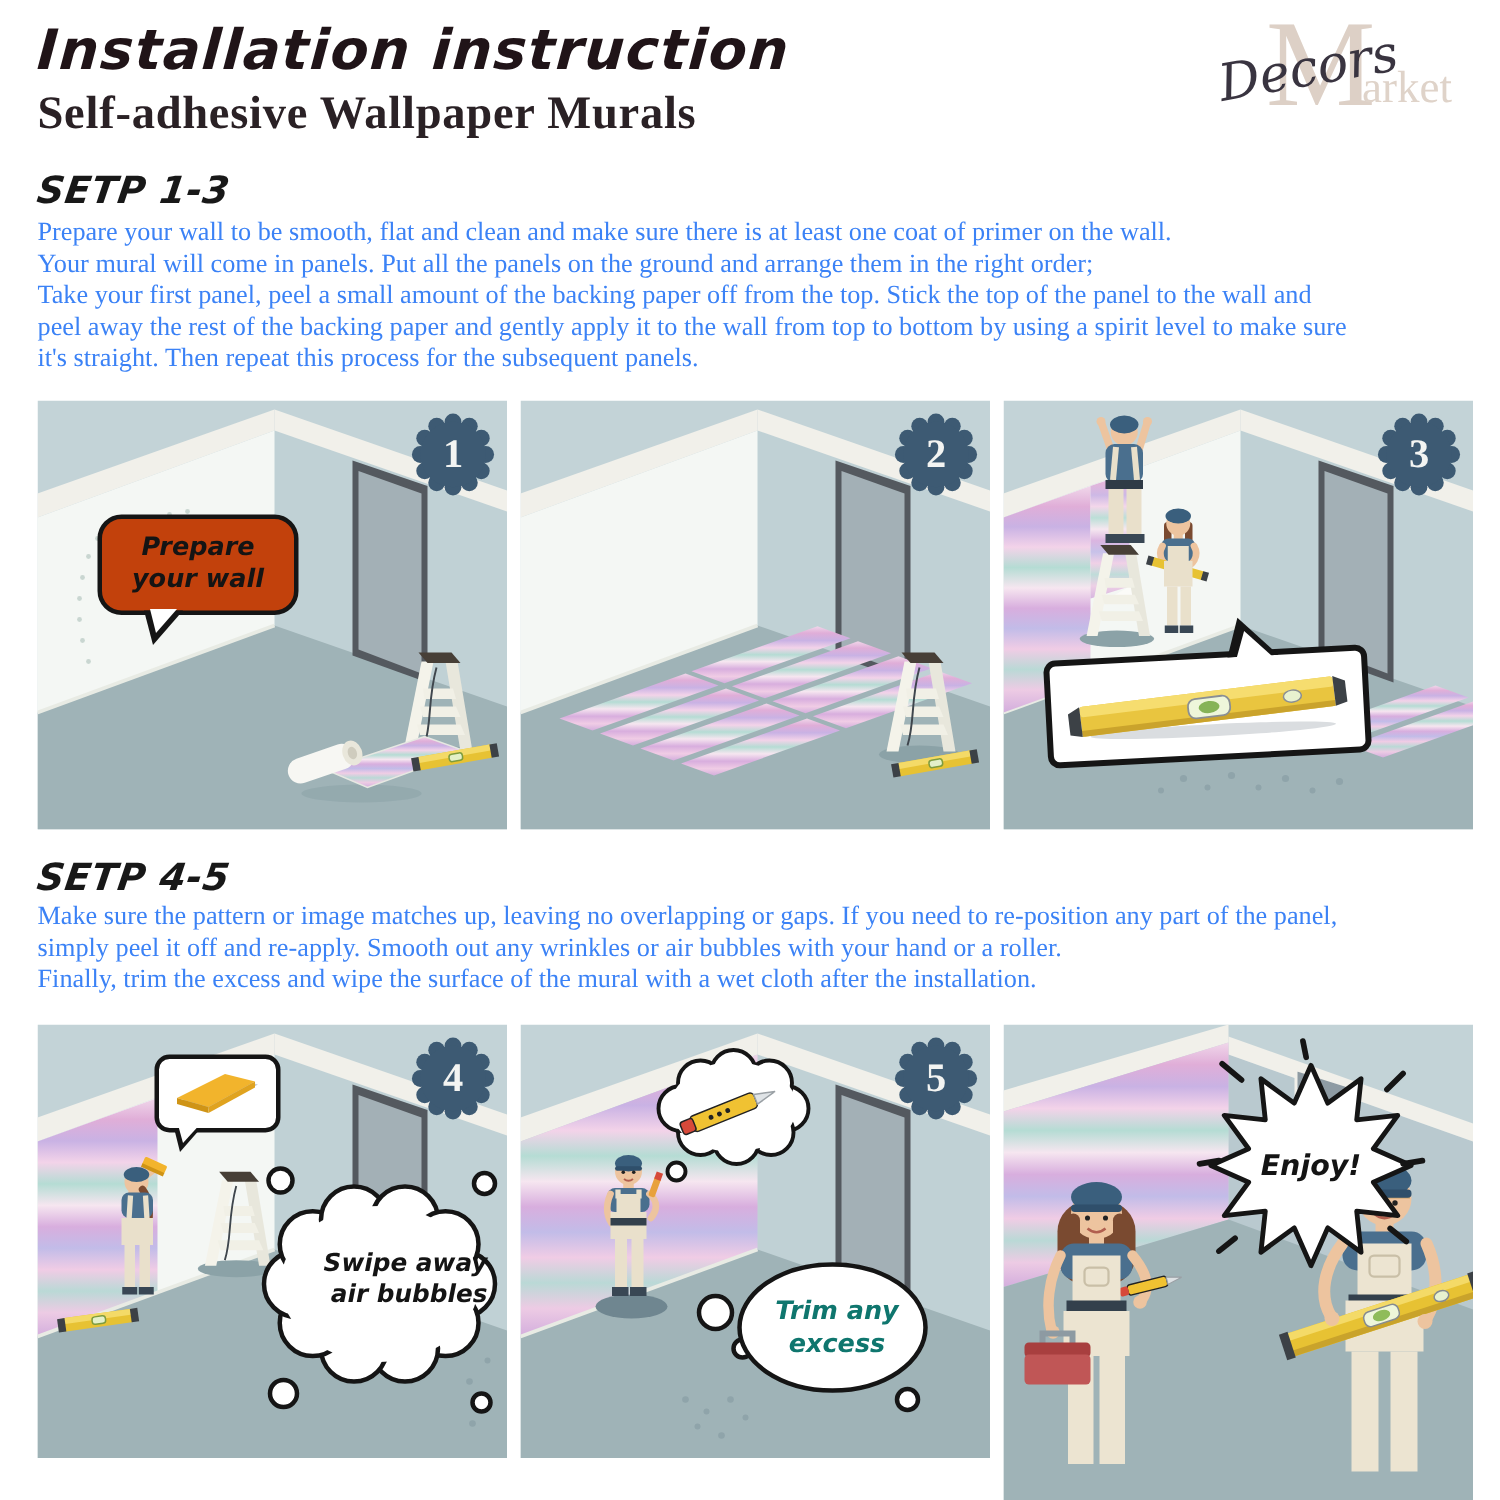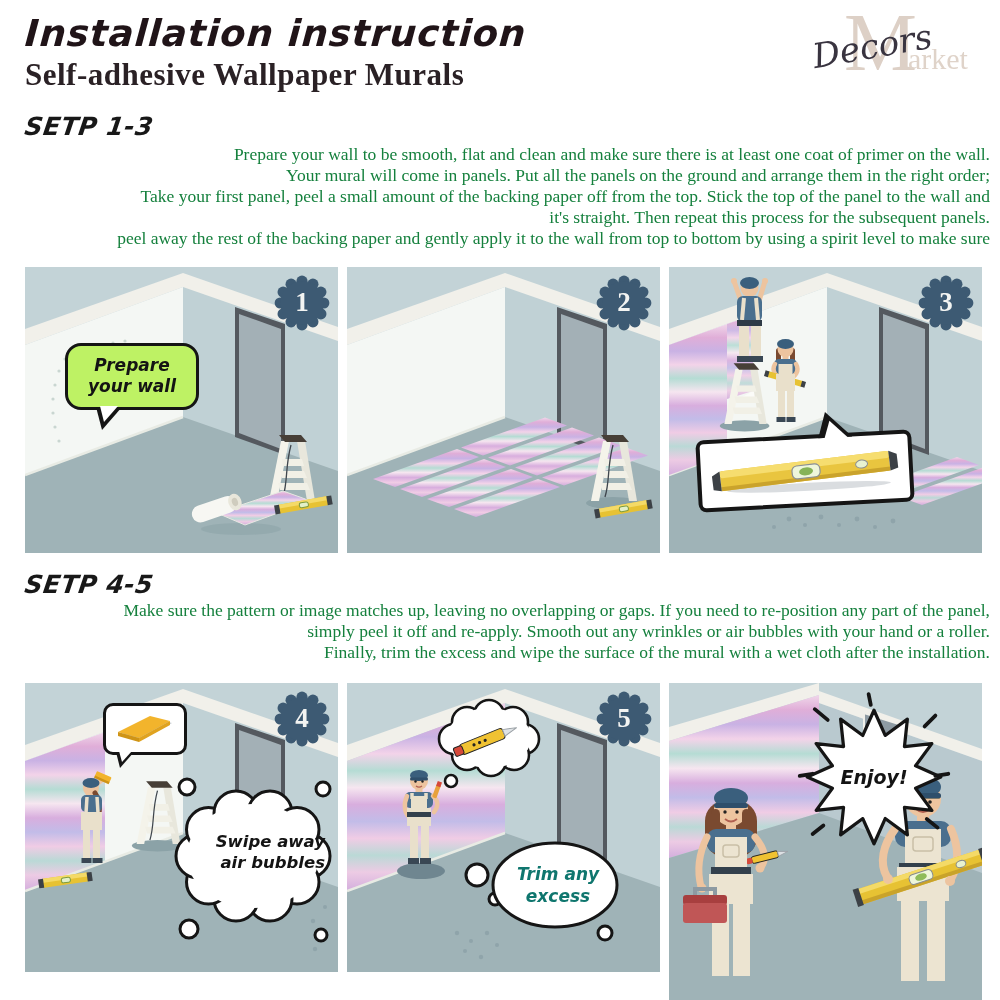--- a/index.html
+++ b/index.html
@@ -10,29 +10,29 @@
   .subtitle{position:absolute;left:25px;top:57px;font-weight:700;font-size:31px;
             font-family:"Liberation Serif",serif;color:#2a2125;margin:0;letter-spacing:.5px;}
   .logo{position:absolute;right:18px;top:8px;width:170px;height:84px;}
   .logo-m{position:absolute;left:32px;top:-12px;font:400 82px "Liberation Serif",serif;color:#ddd0c6;}
   .logo-script{position:absolute;left:0px;top:18px;font:italic 400 34px "DejaVu Serif",serif;
                color:#393440;transform:rotate(-10deg);}
   .logo-rest{position:absolute;left:96px;top:34px;font:400 30px "Liberation Serif",serif;color:#dfd3c9;}
   .step-heading{position:absolute;left:25px;font:italic 900 25px "DejaVu Sans",sans-serif;
                 color:#181818;transform:skewX(-8deg);margin:0;letter-spacing:.5px;}
   .para{position:absolute;left:25px;width:965px;}
-  .para div{font-size:17.5px;line-height:21px;font-family:"Liberation Serif",serif;color:#15803d;text-align:right;}
+  .para div{font-size:17.5px;line-height:21px;font-family:"Liberation Serif",serif;color:#3b82f6;}
   .row{position:absolute;left:25px;display:flex;gap:9px;}
   .panel{position:relative;width:313px;height:286px;overflow:visible;}
   .panel > svg.scene{position:absolute;left:0;top:0;}
   .badge{position:absolute;top:8px;right:8px;width:56px;height:56px;}
   .badge svg{position:absolute;inset:0;}
   .badge-num{position:absolute;inset:0;display:flex;align-items:center;justify-content:center;
              color:#f3f4f2;font:700 27px "Liberation Serif",serif;padding-bottom:2px;}
-  .bubble{position:absolute;background:#bef264;border:3px solid #151515;border-radius:16px;
+  .bubble{position:absolute;background:#c2410c;border:3px solid #151515;border-radius:16px;
           padding:9px 10px;text-align:center;z-index:5;
           font:italic 700 17px/1.25 "DejaVu Sans",sans-serif;color:#141414;}
   .bubble span{display:block;white-space:nowrap;}
   .b-tail{position:absolute;width:0;height:0;border-style:solid;}
   
   .t1o{bottom:-23px;left:28px;border-width:23px 20px 0 6px;border-color:#151515 transparent transparent transparent;}
   .t1i{bottom:-15px;left:32px;border-width:16px 14px 0 4px;border-color:#fff transparent transparent transparent;}
   
   .t2o{top:-23px;left:26px;border-width:0 20px 23px 6px;border-color:transparent transparent #151515 transparent;}
   .t2i{top:-15px;left:30px;border-width:0 14px 16px 4px;border-color:transparent transparent #fff transparent;}
@@ -73,22 +73,22 @@
     <span class="logo-m">M</span>
     <span class="logo-rest">arket</span>
     <span class="logo-script">Decors</span>
   </div>
 
   <h3 class="step-heading" style="top:112px">SETP 1-3</h3>
   <div class="para" style="top:144px">
     <div>Prepare your wall to be smooth, flat and clean and make sure there is at least one coat of primer on the wall.</div>
     <div>Your mural will come in panels. Put all the panels on the ground and arrange them in the right order;</div>
     <div>Take your first panel, peel a small amount of the backing paper off from the top. Stick the top of the panel to the wall and</div>
+    <div>peel away the rest of the backing paper and gently apply it to the wall from top to bottom by using a spirit level to make sure</div>
     <div>it's straight. Then repeat this process for the subsequent panels.</div>
-    <div>peel away the rest of the backing paper and gently apply it to the wall from top to bottom by using a spirit level to make sure</div>
   </div>
 
   <div class="row" style="top:267px">
 
     <div class="panel">
       <svg class="scene" width="313" height="286" viewBox="0 0 313 286">
         <defs>
             <linearGradient id="wpA" x1="0" y1="0" x2="0" y2="1">
           <stop offset="0" stop-color="#f0d7ea"></stop>
               <stop offset=".09" stop-color="#e0aed8"></stop>

